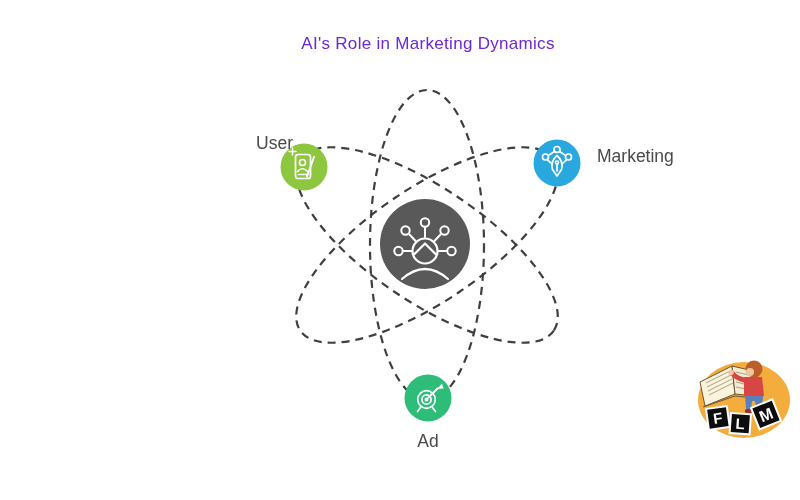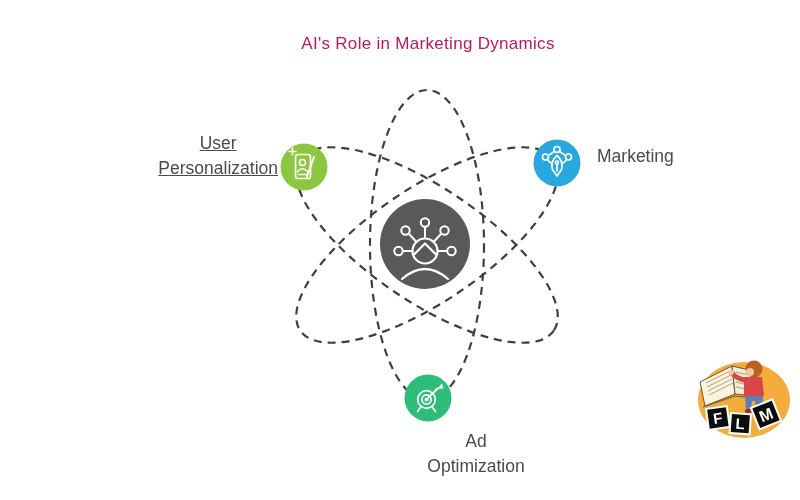--- a/index.html
+++ b/index.html
@@ -2,28 +2,28 @@
 <html><head>
 <meta charset="utf-8">
 <style>
   html,body{margin:0;padding:0;}
   body{
     width:800px;height:500px;background:#ffffff;position:relative;overflow:hidden;
     font-family:"Liberation Sans", sans-serif;
   }
   .title{
     position:absolute;left:428px;top:34px;transform:translateX(-50%);
-    font-size:17px;font-weight:400;color:#be185d;white-space:nowrap;letter-spacing:.3px;
+    font-size:17px;font-weight:400;color:#6d28d9;white-space:nowrap;letter-spacing:.3px;
   }
   .node-label{
     position:absolute;font-size:17.5px;line-height:24.5px;color:#4A4A4A;font-weight:400;
   }
-  .label-ux{right:522px;top:131px;text-align:center;text-decoration:underline;}
+  .label-ux{right:507px;top:131px;text-align:left;}
   .label-content{left:597px;top:144px;text-align:left;}
-  .label-ad{left:428px;top:429px;transform:translateX(-50%);text-align:center;margin-left:48px;}
+  .label-ad{left:428px;top:429px;transform:translateX(-50%);text-align:center;}
   svg.atom{position:absolute;left:0;top:0;}
   svg.logo{position:absolute;left:692px;top:352px;}
 </style>
 </head>
 <body>
 
 <div class="title">AI's Role in Marketing Dynamics</div>
 
 <svg class="atom" width="800" height="500" viewBox="0 0 800 500">
 
@@ -91,28 +91,26 @@
       <path d="M 437.5 388.5 L 428.5 397.5" stroke-width="2"></path>
       <path d="M 437 389 L 442 383.5 L 443.5 388.5 Z" fill="#ffffff" stroke="none"></path>
       <path d="M 420.5 407.5 L 417.5 411.5"></path>
       <path d="M 432.5 407.5 L 435.5 411.5"></path>
     </g>
   </g>
 </svg>
 
 <div class="node-label label-ux">
   <div>User</div>
-  <div>Personalization</div>
 </div>
 <div class="node-label label-content">
   <div>Marketing</div>
 </div>
 <div class="node-label label-ad">
   <div>Ad</div>
-  <div>Optimization</div>
 </div>
 
 <svg class="logo" width="104" height="92" viewBox="0 0 104 92">
   <ellipse cx="52" cy="48" rx="46" ry="38" fill="#F4AD3C"></ellipse>
 
   <g stroke="#6b5335" stroke-width="1" stroke-linejoin="round">
     <path d="M 8 30 L 40 14 L 43 42 L 13 54 Z" fill="#FAF4DF"></path>
     <path d="M 40 14 L 66 20 L 62 44 L 43 42 Z" fill="#F3ECd2"></path>
     <path d="M 11 55 L 43 44 L 62 46" fill="none" stroke="#6b5335"></path>
     <g stroke="#9b8c66" stroke-width="0.8">

